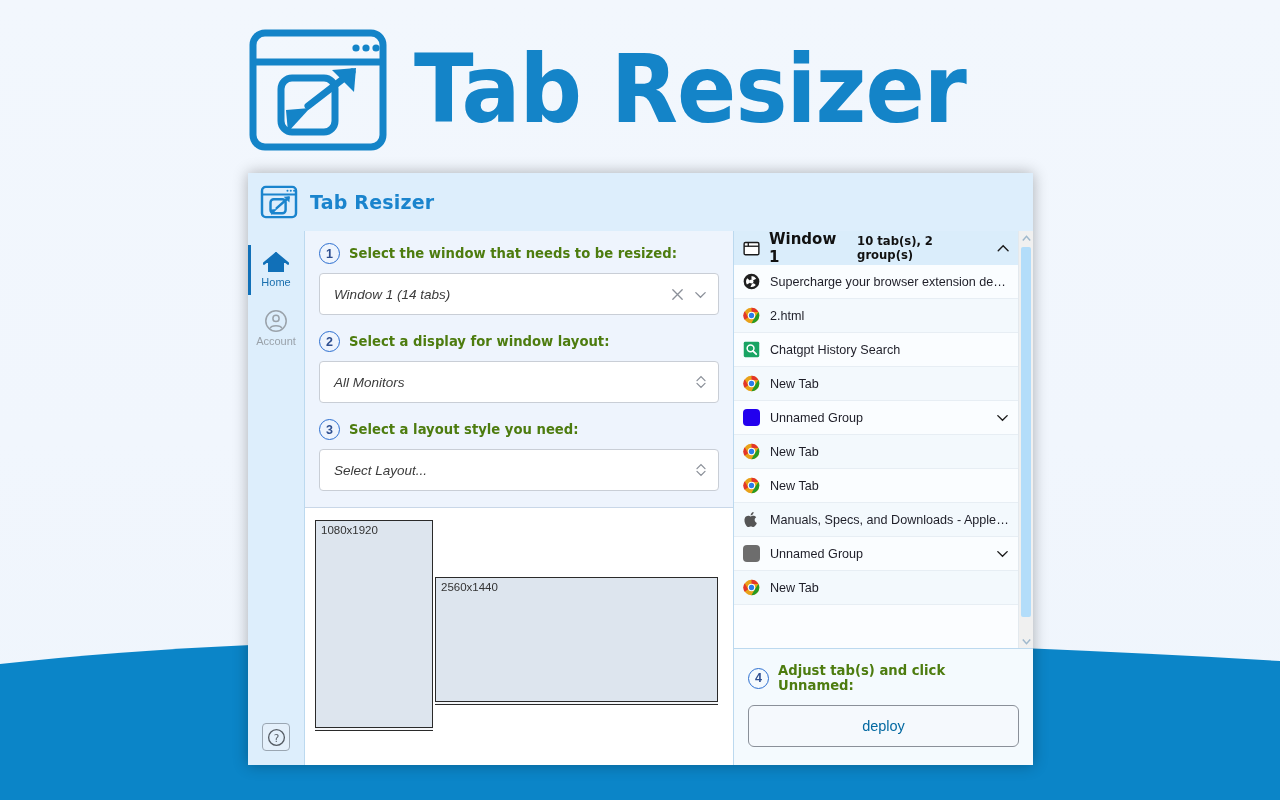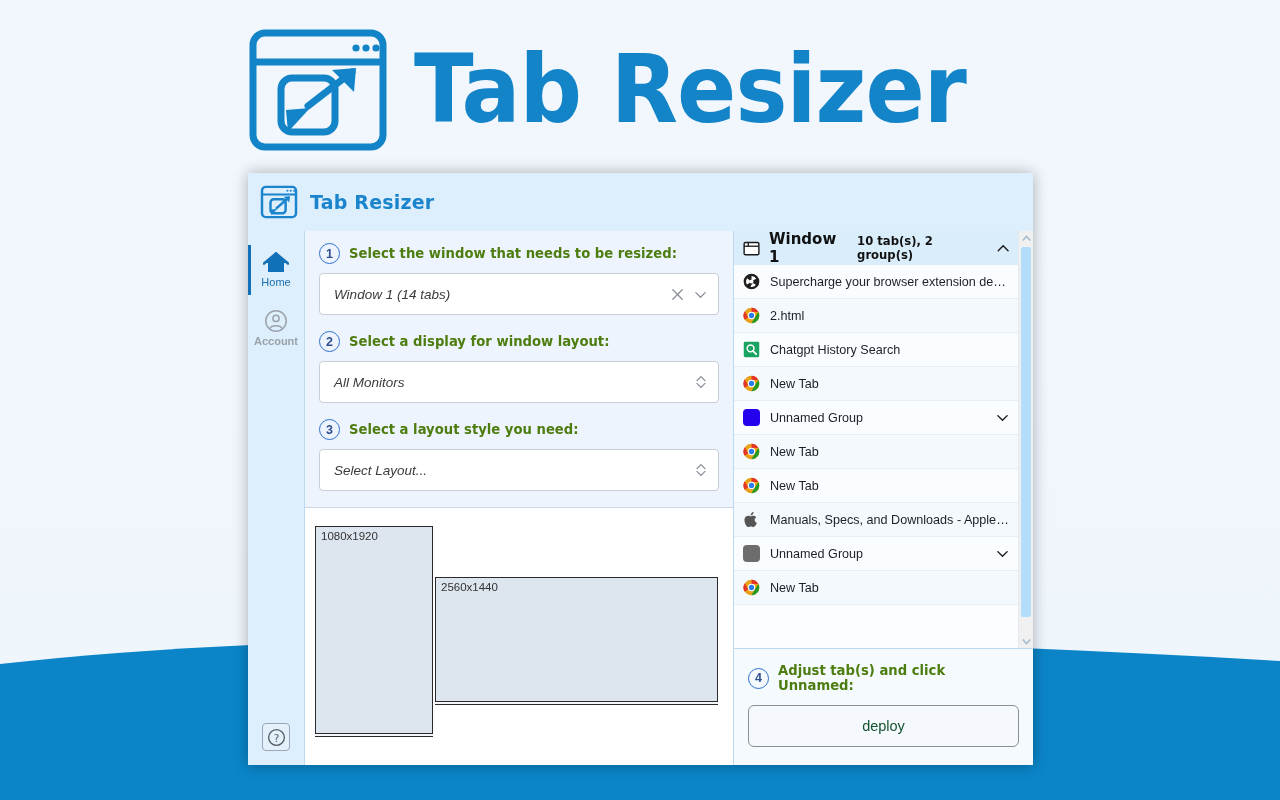--- a/index.html
+++ b/index.html
@@ -71,21 +71,21 @@
   .rail-item {
     width: 56px; height: 58px;
     display: flex; flex-direction: column; align-items: center; justify-content: center;
     gap: 2px; cursor: pointer; position: relative;
   }
   .rail-item.active::before {
     content: ""; position: absolute; left: 0; top: 4px; bottom: 4px;
     width: 3px; background: #1170b8;
   }
   .rail-label { font-size: 11px; color: #1a6fae; font-weight: 400; }
-  .rail-item.inactive .rail-label { color: #9aa2aa; font-weight: bold; }
+  .rail-item.inactive .rail-label { color: #9aa2aa; }
   .help-btn {
     position: absolute; bottom: 14px; left: 50%; transform: translateX(-50%);
     width: 28px; height: 28px;
     border: 1px solid #9aa6b2; border-radius: 4px;
     background: #e4f0fb;
     display: flex; align-items: center; justify-content: center;
     cursor: pointer;
   }
 
   
@@ -194,21 +194,21 @@
 
   .deploy-box {
     flex: 0 0 auto; padding: 14px 14px 18px 14px;
     background: #f4fafe;
     border-top: 1px solid #bcd9ef;
   }
   .deploy-btn {
     margin-top: 12px;
     width: 100%; height: 42px;
     border: 1px solid #8a9099; border-radius: 6px;
-    background: #f5f9fd; color: #14532d;
+    background: #f5f9fd; color: #0369a1;
     font-size: 14.5px;
     display: flex; align-items: center; justify-content: center;
     cursor: pointer;
   }
 </style>
 </head>
 <body>
 
 <div class="bg-top"></div>
 <svg class="bg-wave" viewBox="0 0 1280 200" preserveAspectRatio="none">
@@ -317,21 +317,21 @@
           <div class="ctl">
             <svg width="14" height="18" viewBox="0 0 14 18">
               <path d="M3 7.6 L7 3.6 L11 7.6" fill="none" stroke="#8b9099" stroke-width="1.3" stroke-linecap="round"></path>
               <path d="M3 10.4 L7 14.4 L11 10.4" fill="none" stroke="#8b9099" stroke-width="1.3" stroke-linecap="round"></path>
             </svg>
           </div>
         </div>
       </div>
 
       <div class="preview" id="preview">
-          <div class="monitor" style="left: 10px; top: 18px; width: 118px; height: 208px;">
+          <div class="monitor" style="left: 10px; top: 12px; width: 118px; height: 208px;">
             <span>1080x1920</span>
           </div>
           <div class="monitor" style="left: 130px; top: 69px; width: 283px; height: 125px;">
             <span>2560x1440</span>
           </div>
         </div>
     </div>
 
     <div class="right">
       <div class="tablist-wrap">

